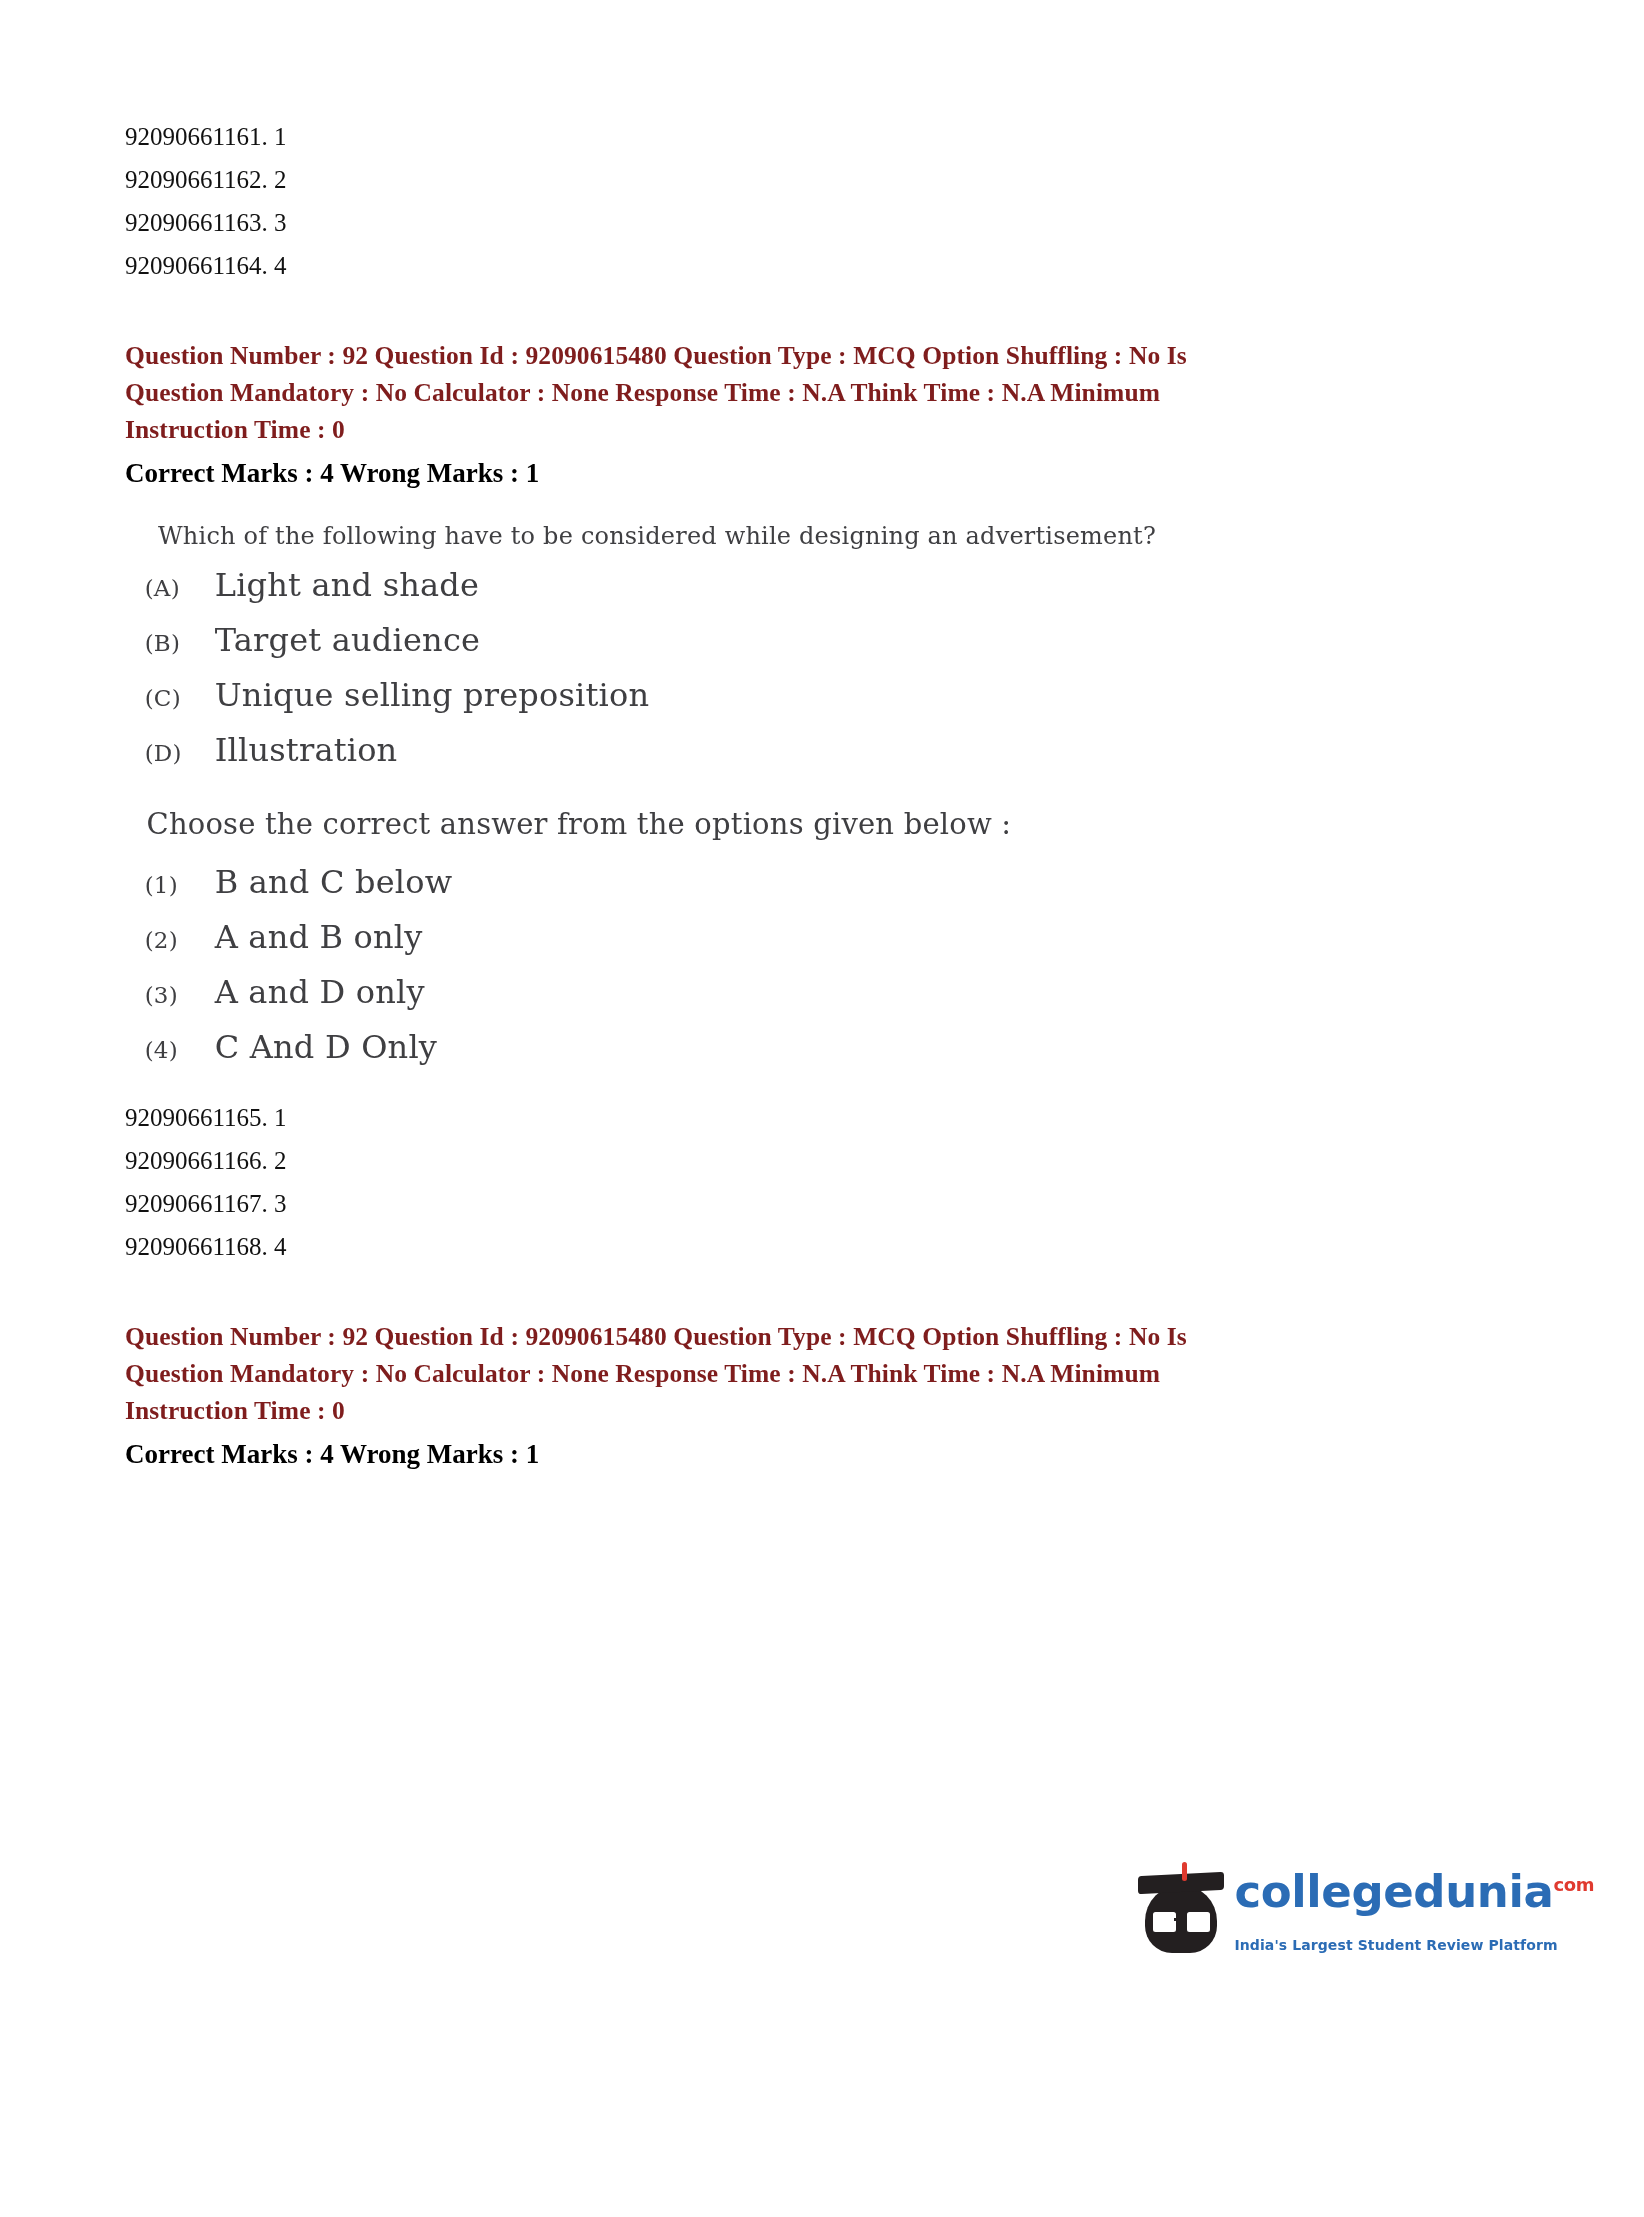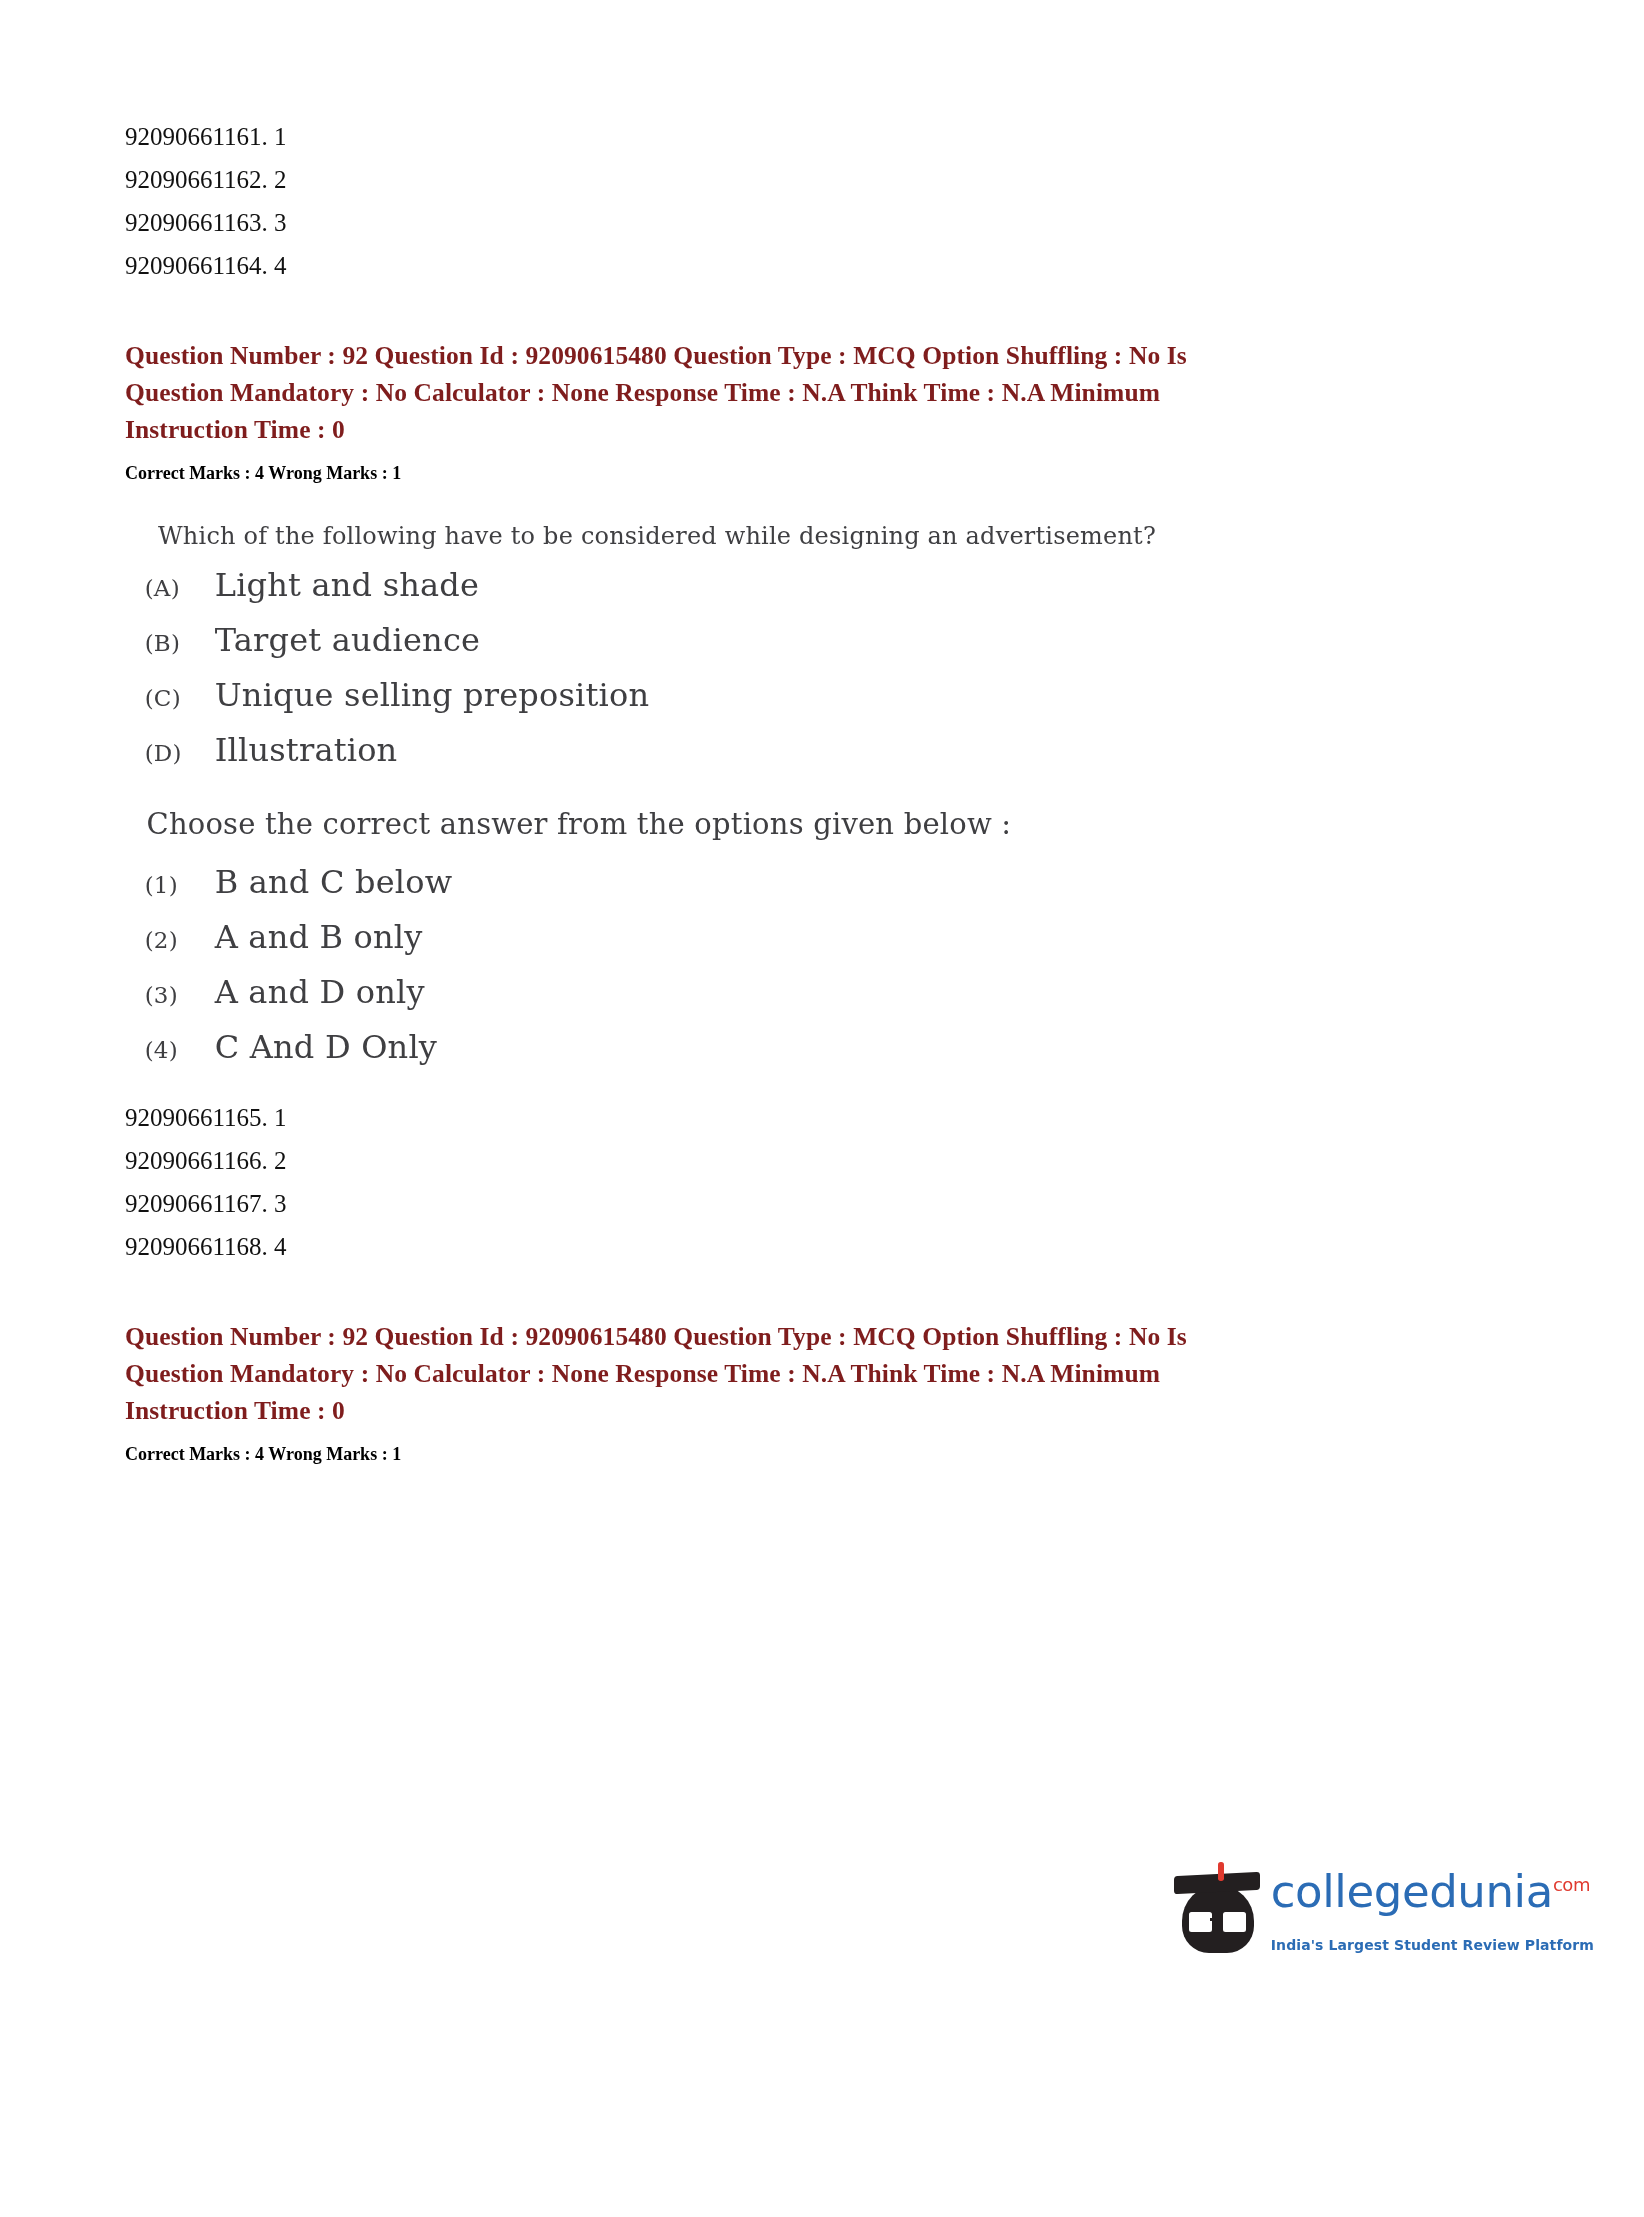--- a/index.html
+++ b/index.html
@@ -43,21 +43,21 @@
   
   .meta {
     font-weight: bold;
     font-size: 25.5px;
     line-height: 37px;
     letter-spacing: 0.1px;
     color: #7f1d1d;
   }
   .meta-marks {
     font-weight: bold;
-    font-size: 18px;
+    font-size: 27px;
     line-height: 37px;
     margin-top: 7.2px;
     color: #000;
   }
 
   
   .scan {
     font-family: "DejaVu Serif", serif;
     color: #3a3a3a;
     letter-spacing: 0.2px;
@@ -151,21 +151,21 @@
     background: #231f20;
   }
   .logo-text-wrap {
     display: flex;
     flex-direction: column;
     align-items: flex-start;
   }
   .logo-word {
     font-family: "DejaVu Sans", sans-serif;
     font-size: 45px;
-    font-weight: normal;
+    font-weight: bold;
     color: #2b6cb5;
     line-height: 1;
     letter-spacing: -0.4px;
   }
   .logo-word .dot-com {
     font-size: 18px;
     color: #e03a2f;
     vertical-align: super;
   }
   .logo-tag {

